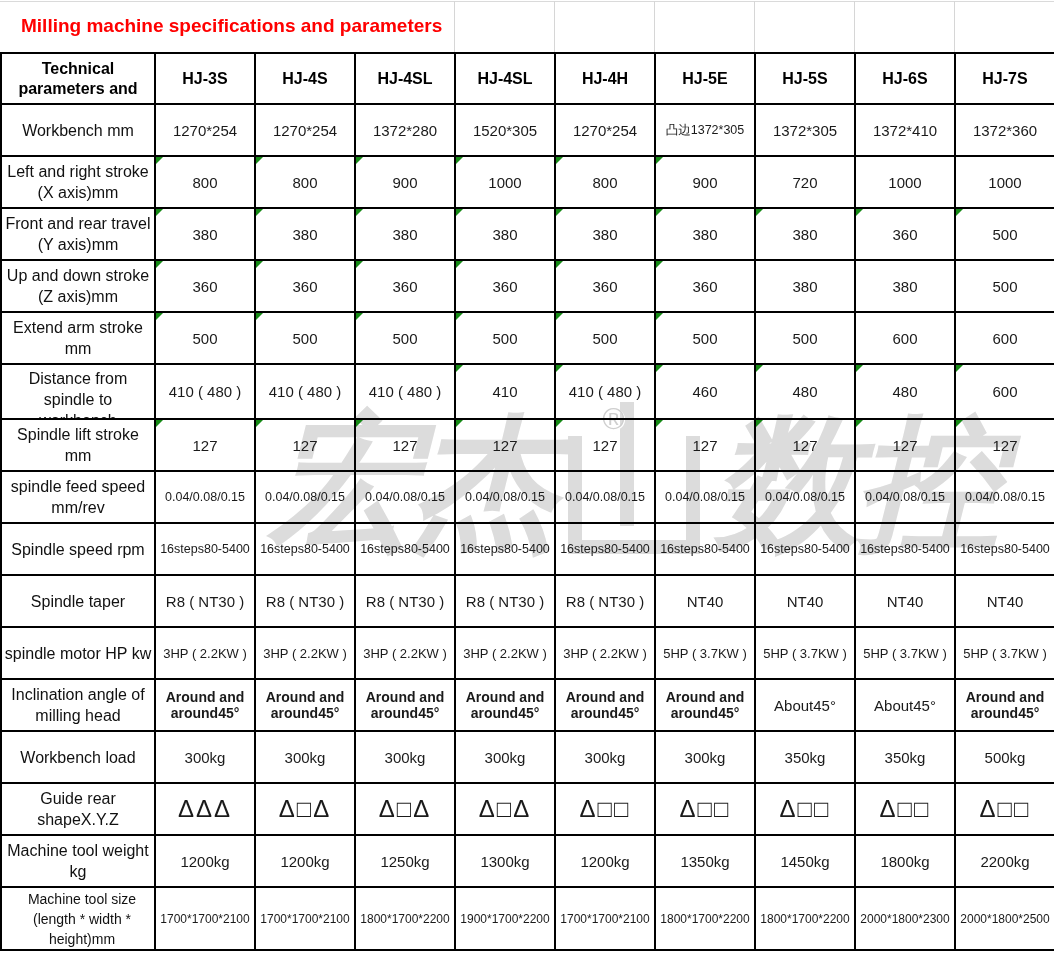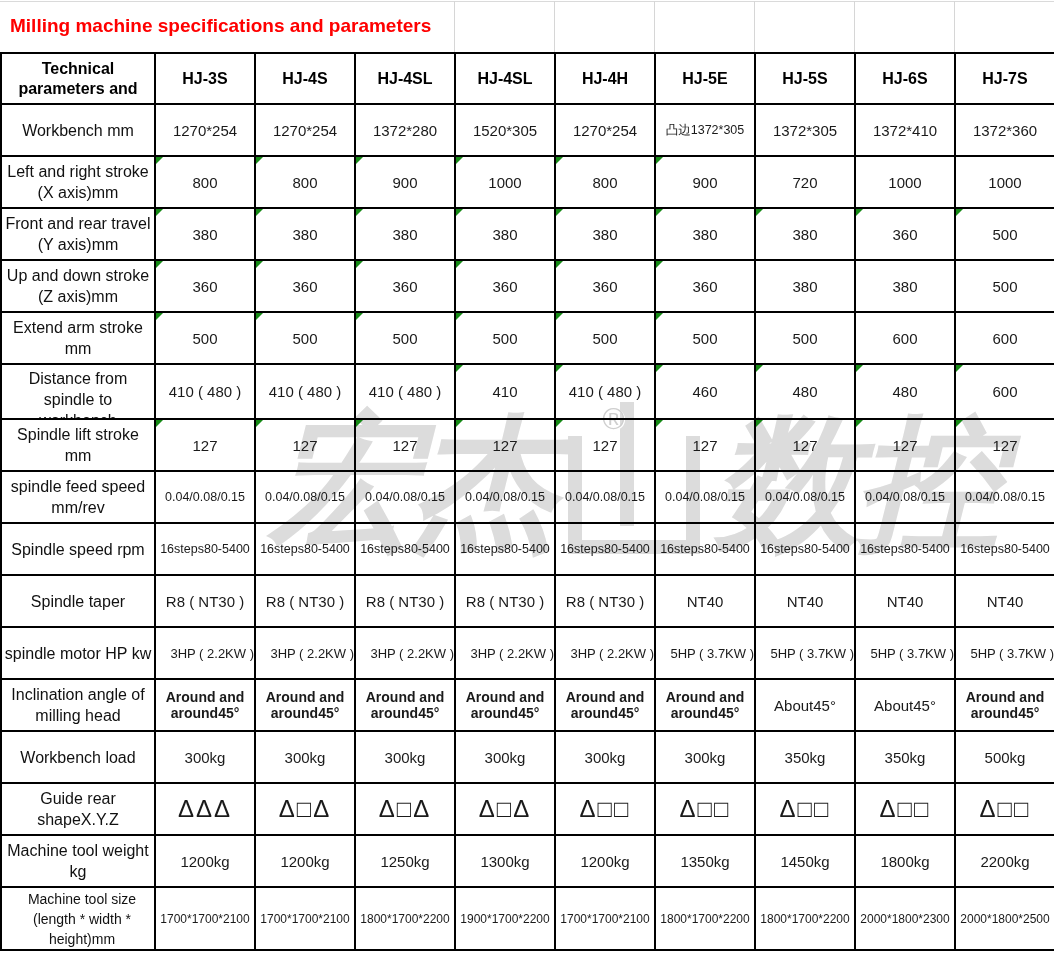--- a/index.html
+++ b/index.html
@@ -3,21 +3,21 @@
 <meta charset="utf-8">
 <style>
   html,body{margin:0;padding:0;background:#fff;}
   body{width:1054px;height:955px;font-family:"Liberation Sans","DejaVu Sans",sans-serif;}
   .page{position:relative;width:1054px;height:955px;overflow:hidden;background:#fff;}
 
   
   .gridline-v{position:absolute;top:1px;width:1px;height:51px;background:#d6d6d6;z-index:0;}
   .gridline-h{position:absolute;top:1px;left:0;width:1054px;height:1px;background:#dadada;z-index:0;}
 
-  .title{position:absolute;left:10px;top:0;height:52px;display:flex;align-items:center;
+  .title{position:absolute;left:21px;top:0;height:52px;display:flex;align-items:center;
          font-size:19px;font-weight:bold;color:#ff0000;z-index:3;letter-spacing:0;}
 
   
   .watermark{position:absolute;left:270px;top:410px;z-index:1;display:flex;align-items:center;
              font-weight:bold;color:#dcdcdc;pointer-events:none;font-style:italic;}
   .wm-cjk{font-size:146px;line-height:1;letter-spacing:-4px;color:#dcdcdc;
           text-shadow:2px 2px 0 #ffffff;}
   .wm-logo{position:relative;width:104px;height:104px;border:14px solid #dcdcdc;border-top:none;
            margin:0 14px;top:12px;}
   .wm-logo-bar{position:absolute;left:38px;top:-34px;width:14px;height:124px;background:#dcdcdc;}
@@ -32,21 +32,21 @@
   tbody th.rowlabel{height:50px;font-size:16px;font-weight:normal;line-height:21px;color:#111;}
   tbody th.rowlabel.top{vertical-align:top;}
   .lbl{display:block;padding:0 1px;}
   .lbl.clip{height:50px;overflow:hidden;padding-top:3px;}
   tbody td{height:50px;}
   tr.tall td, tr.tall th.rowlabel{height:61px;}
   tr.tall th.rowlabel{line-height:20px;font-size:14px;padding-left:8px;}
 
   td.md {font-size:15px;}
   td.sm {font-size:12.5px;}
-  td.sm2{font-size:13px;text-align:right;}
+  td.sm2{font-size:13px;}
   td.xs {font-size:12px;}
   td.xxs{font-size:14px;font-weight:bold;letter-spacing:0;}
   td.sym{font-size:24px;font-weight:400;letter-spacing:2px;}
 
   .tri{position:absolute;top:0;left:0;width:0;height:0;
        border-top:7px solid #168a16;border-right:7px solid transparent;}
 </style>
 </head>
 <body>
 

